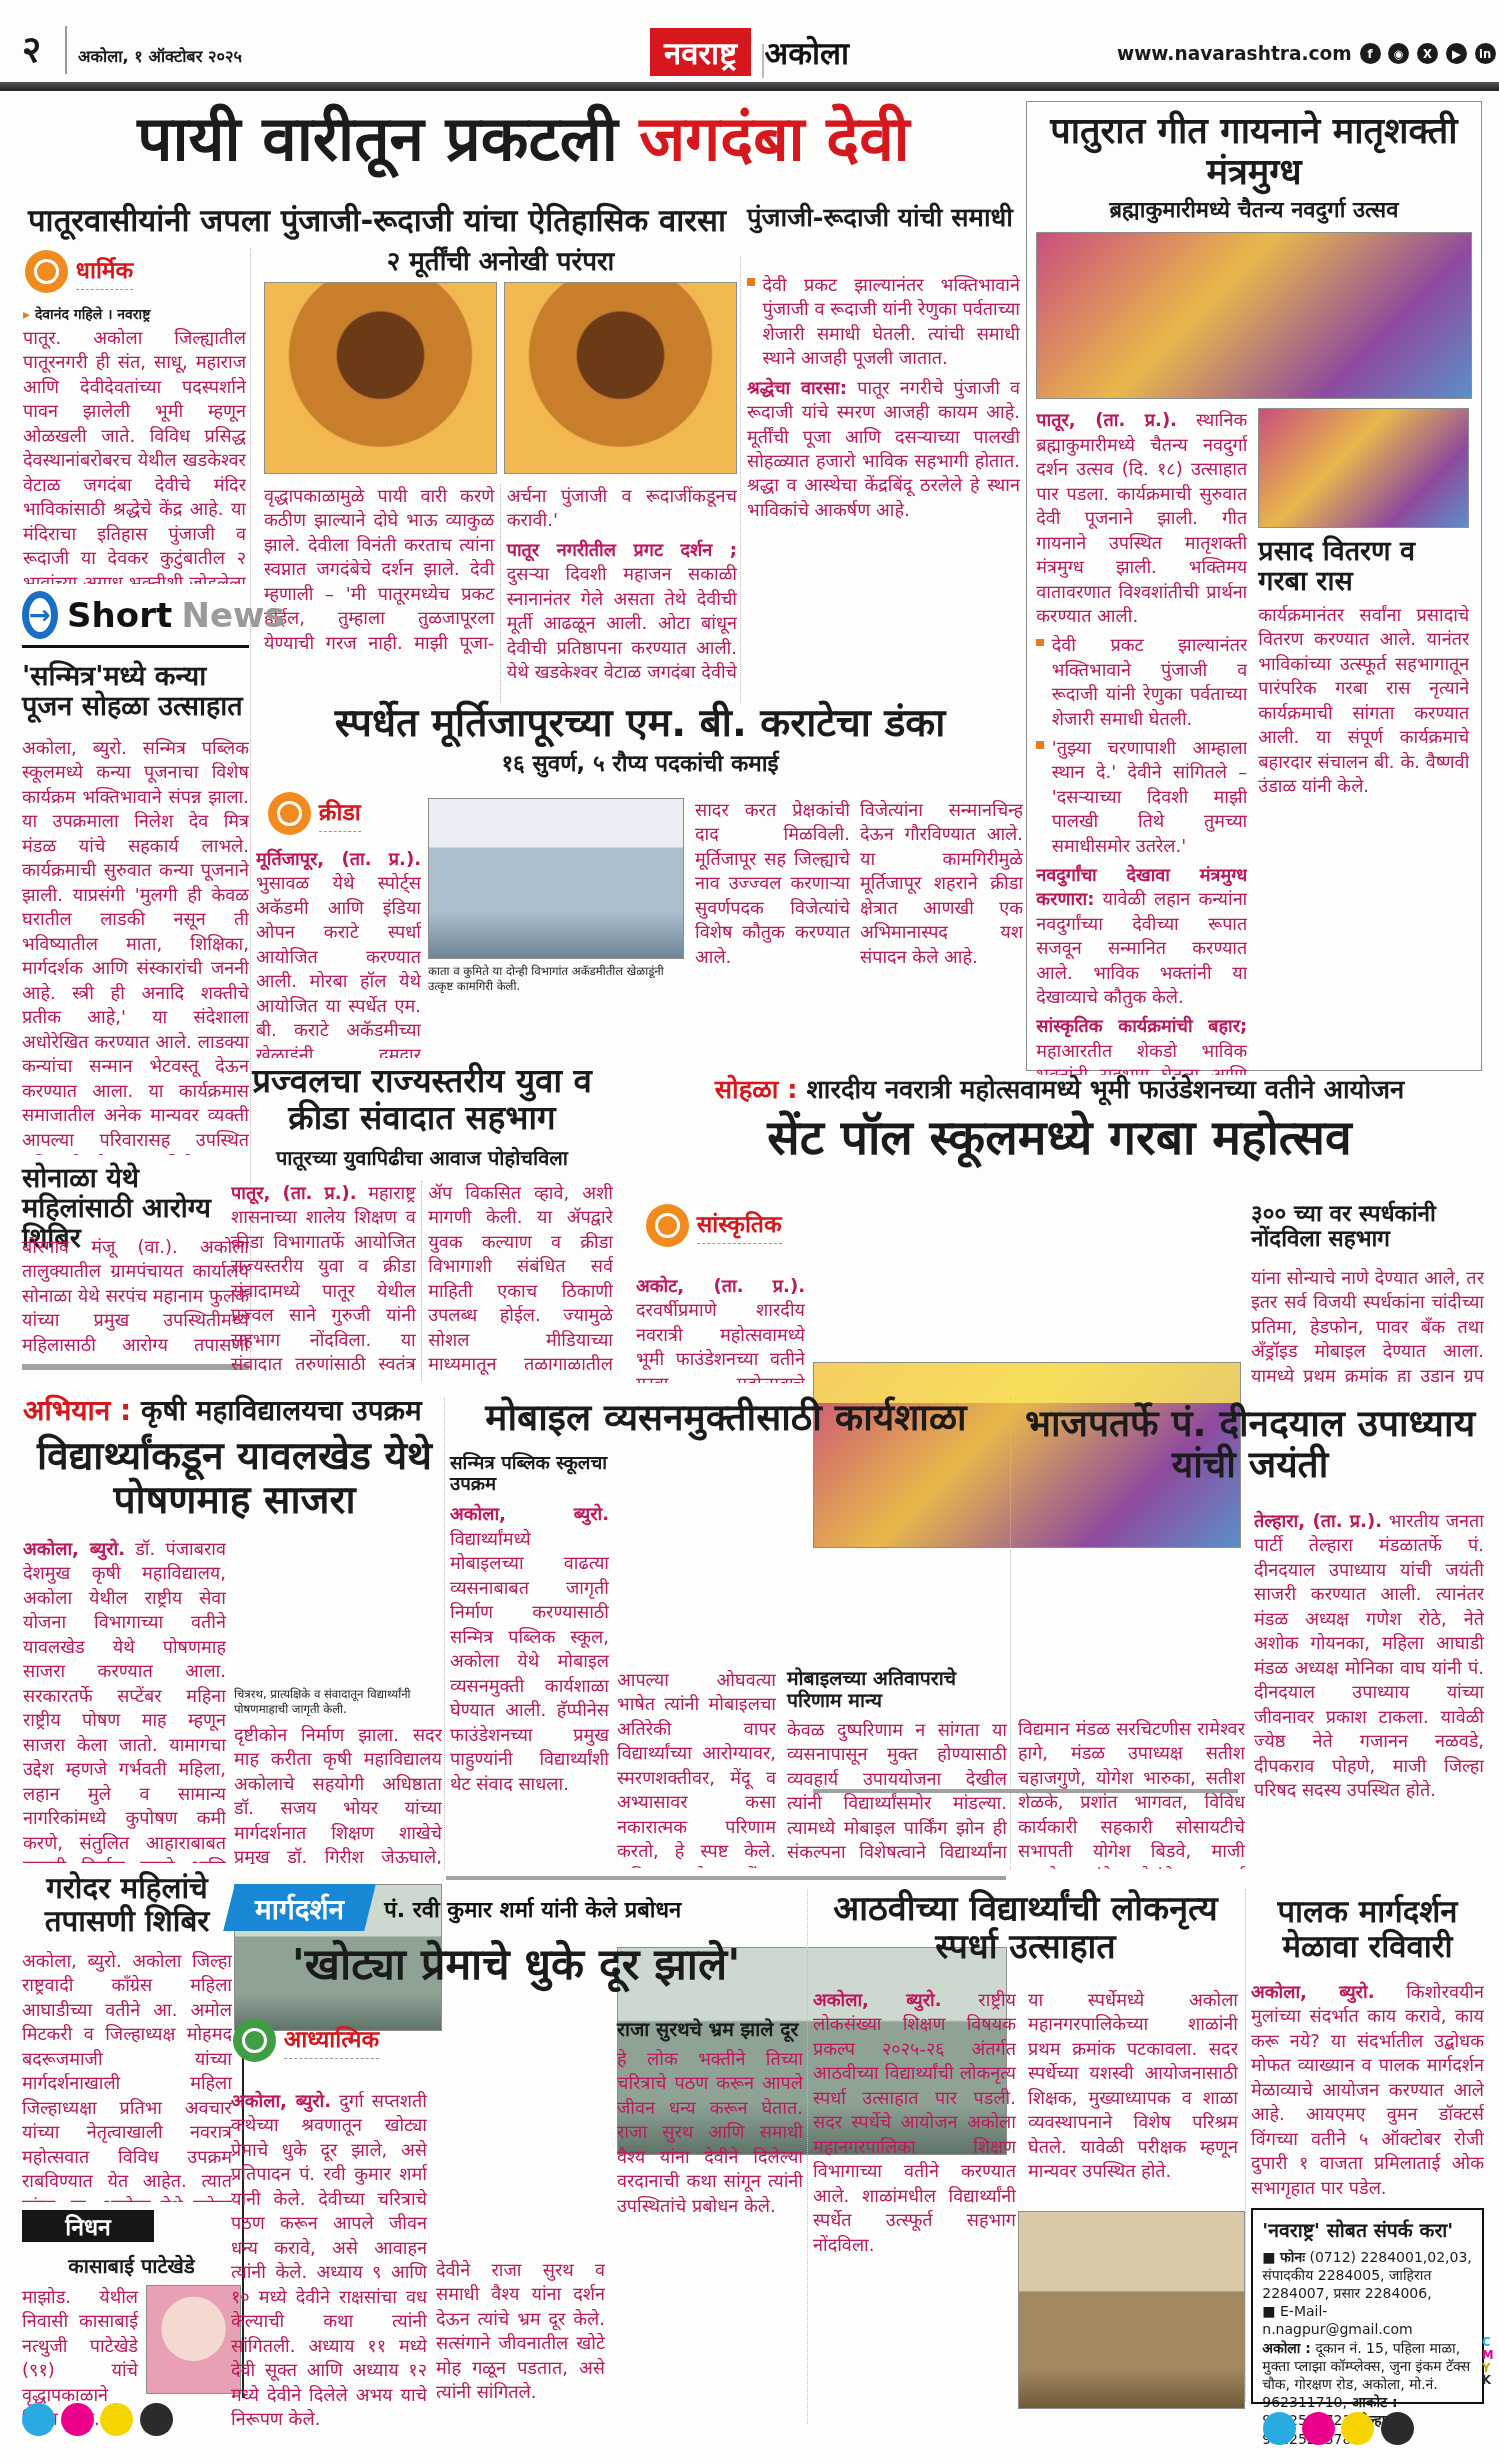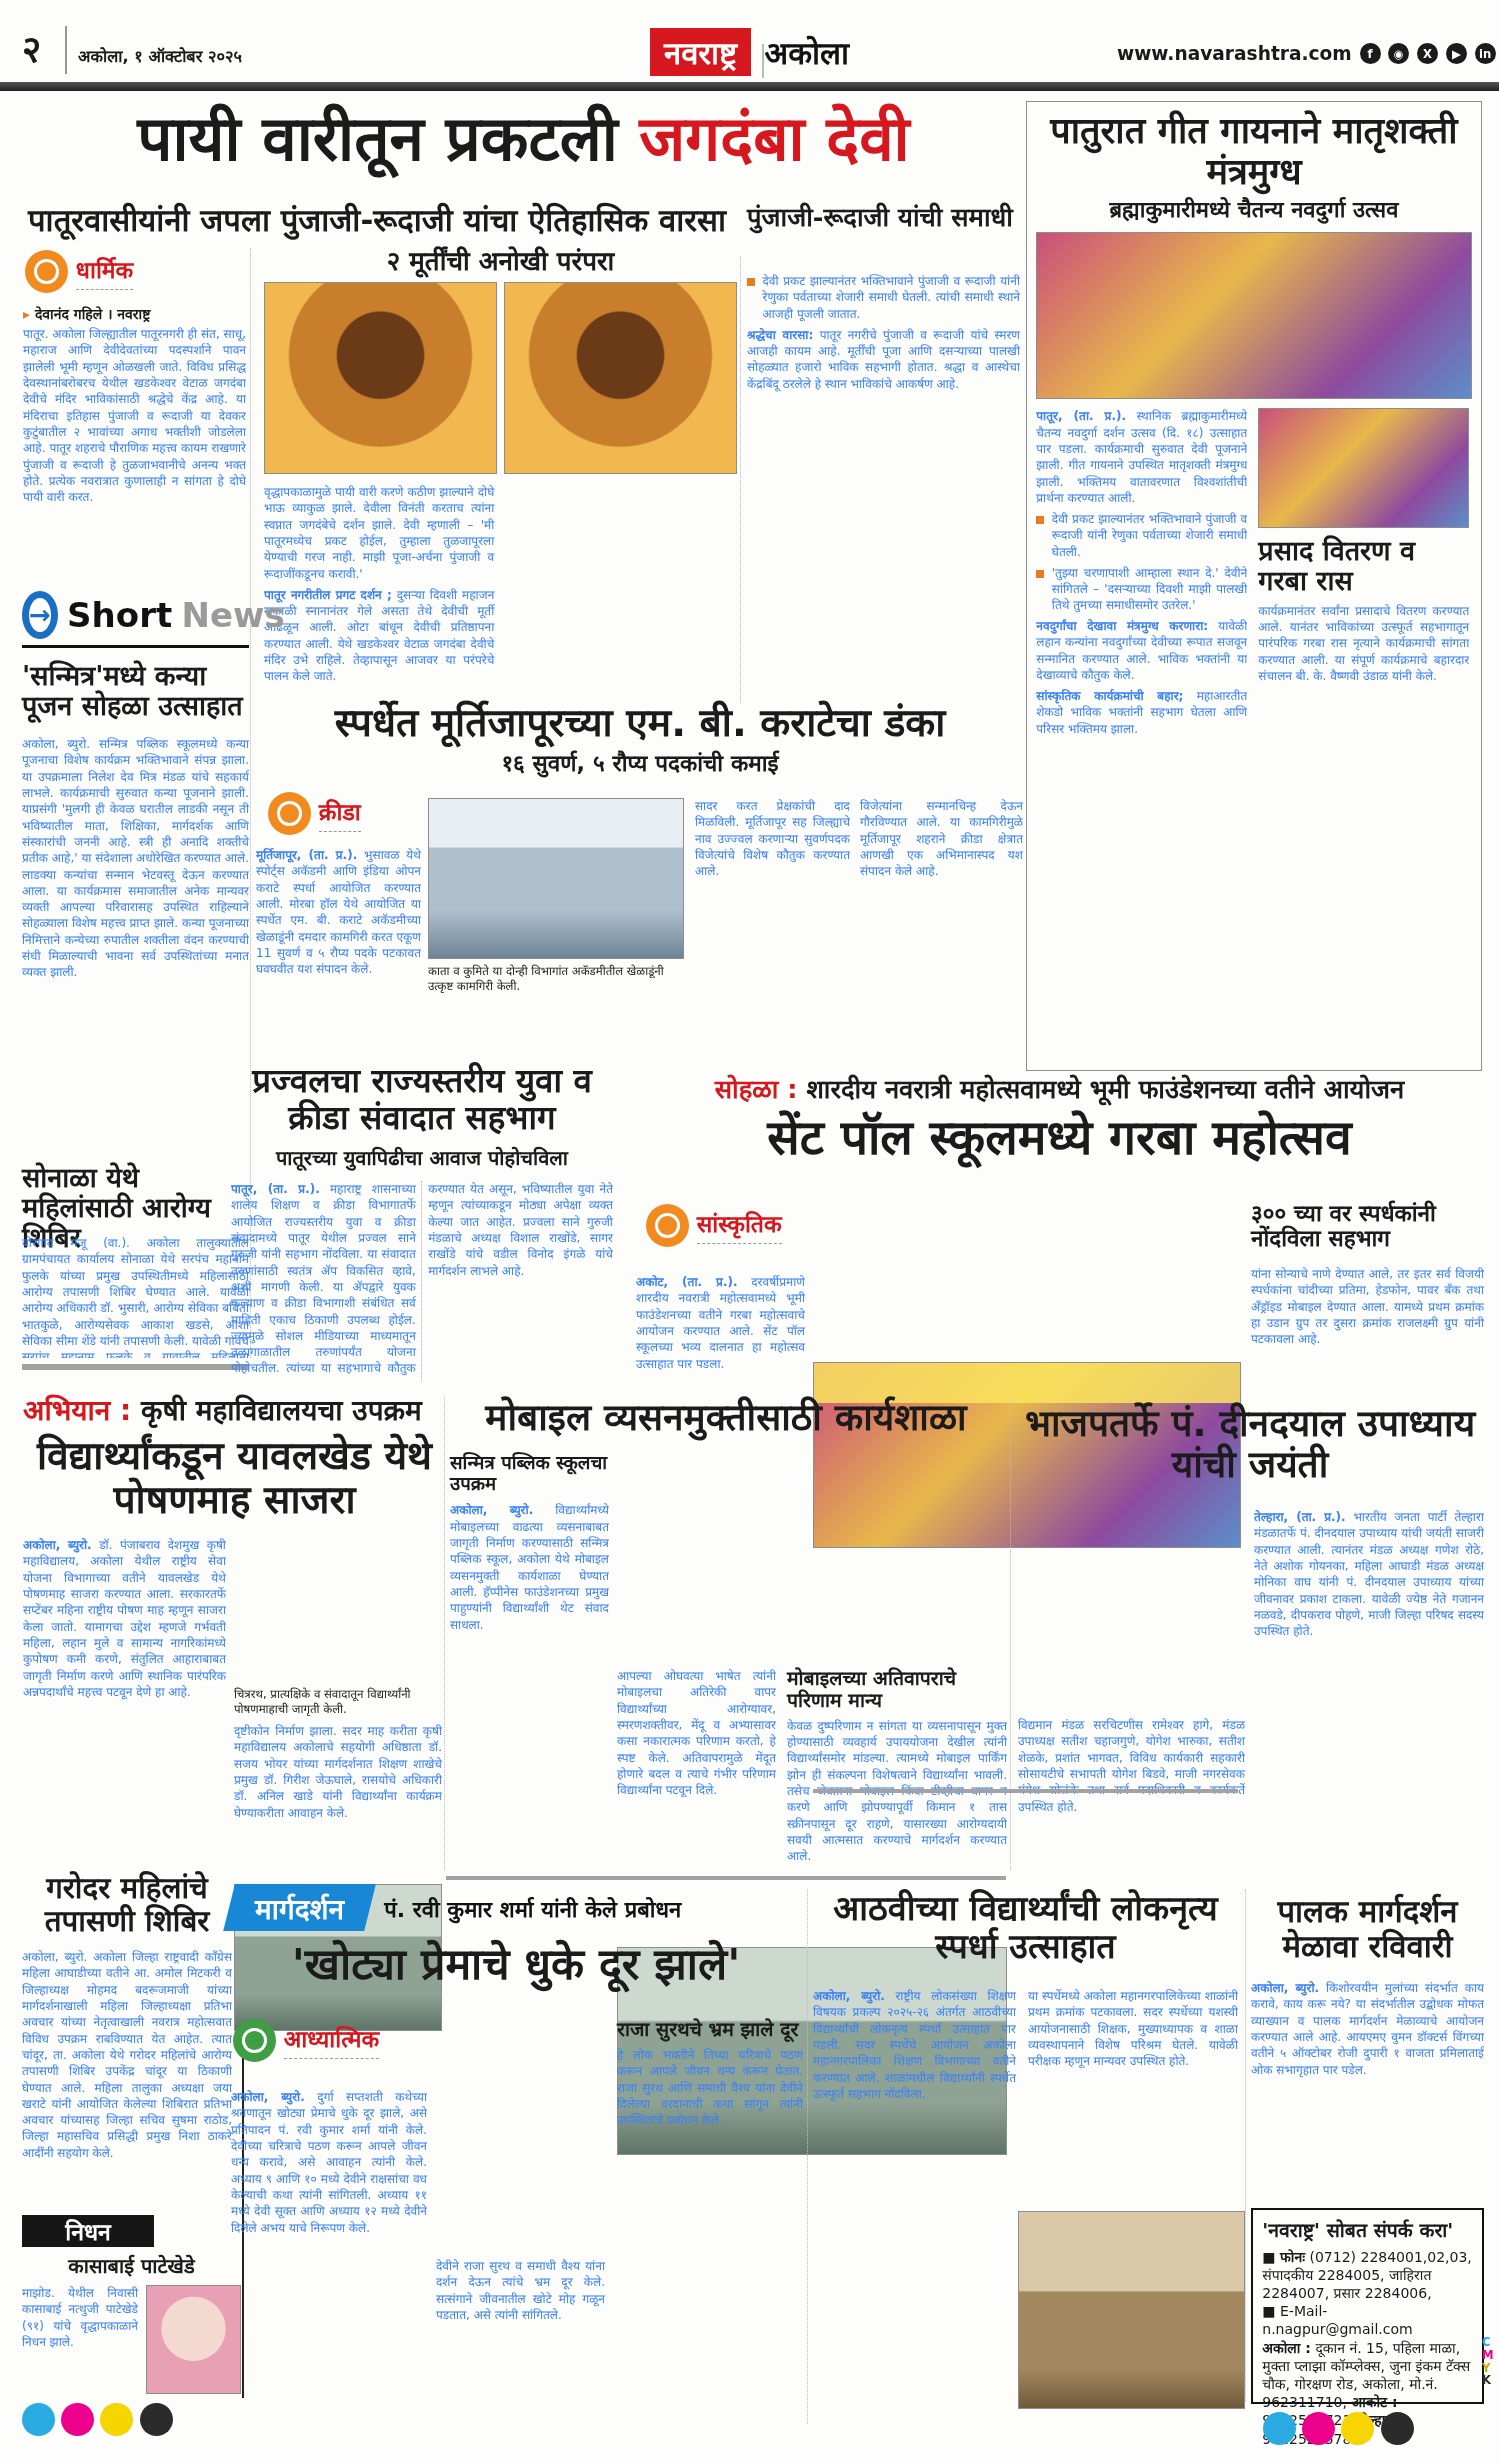--- a/index.html
+++ b/index.html
@@ -1,20 +1,20 @@
 <!DOCTYPE html>
 <html style="font-size:12.4px"><head>
 <meta charset="utf-8">
 <style>
   *{box-sizing:border-box;margin:0;padding:0}
   html,body{background:#e9e7e2}
   body{font-family:"DejaVu Sans","Liberation Sans",sans-serif;}
   #paper{position:relative;width:1499px;height:2462px;background:#fdfdfb;margin:0 auto;overflow:hidden;color:#1a1a1a}
   .abs{position:absolute}
-  .bt{font-size:12px;line-height:1.36;text-align:justify;color:#3b82f6}
+  .bt{font-size:18px;line-height:1.36;text-align:justify;color:#be185d}
   .bt p{margin-bottom:4.7px}
   .clip{overflow:hidden}
   .c2{column-count:2;column-gap:12.4px;column-rule:0.8px dotted #b5b5b5;column-fill:auto;height:100%}
   .hl{font-weight:800;color:#1b1b1b;line-height:1.12}
   .ctr{text-align:center}
   .red{color:#d6171e}
   .cap{font-size:11.6px;line-height:1.3;color:#222}
   .vsep{border-left:1.6px dotted #bdbdbd}
   .grule{background:#a2a2a2}
   .blkline{background:#222}
@@ -34,21 +34,21 @@
   .ph .strip{position:absolute;left:0;right:0;top:0;height:22%;background:rgba(250,228,94,.85)}
   .ph-deity{background:radial-gradient(circle at 50% 38%,#6b3a16 0 26%,#c97e2c 27% 55%,#f0b84e 56% 100%)}
   .ph-crowd{background:linear-gradient(135deg,#c94f7c,#e8b84b 40%,#8e4a9e 75%,#5b8fc9)}
   .ph-team{background:linear-gradient(180deg,#e8eef3 0 30%,#aebfcd 31% 70%,#6e8496)}
   .ph-class{background:linear-gradient(180deg,#cdd8cf 0 35%,#8fa395 36% 75%,#5f7468)}
   .ph-group{background:linear-gradient(180deg,#d9c9a8 0 40%,#a3875f 41% 80%,#6f5a3a)}
   .ph-obit{background:radial-gradient(circle at 50% 40%,#f3d9cf 0 40%,#e7a0b4 41% 100%)}
   
   .sn-icon{width:48px;height:48px;border-radius:50%;background:#fff;border:7px solid #1a6fc4;color:#1a6fc4;font-size:26px;font-weight:800;display:flex;align-items:center;justify-content:center}
   
-  .nid{display:flex;align-items:flex-end;height:37px}
+  .nid{display:flex;align-items:flex-start;height:37px}
   .nid .w{background:#161616;color:#fff;font-weight:800;font-size:23px;display:flex;align-items:center;justify-content:center;width:132px}
   .nid .s{flex:1;background:repeating-linear-gradient(180deg,#161616 0 3.9px,#fff 3.9px 7.8px)}
   
   .mbn{display:flex;align-items:center;gap:14px}
   .mbn .blue{background:#1887d6;color:#fff;font-weight:800;font-size:28px;padding:4.7px 26px;transform:skewX(-14deg)}
   .mbn .blue>span{display:inline-block;transform:skewX(14deg)}
   .mbn .rest{font-weight:800;font-size:22px;color:#111;white-space:nowrap}
   .dots{display:flex;gap:6.2px}
   .dots i{width:33px;height:33px;border-radius:50%;display:block}
   ul.sq{list-style:none}

